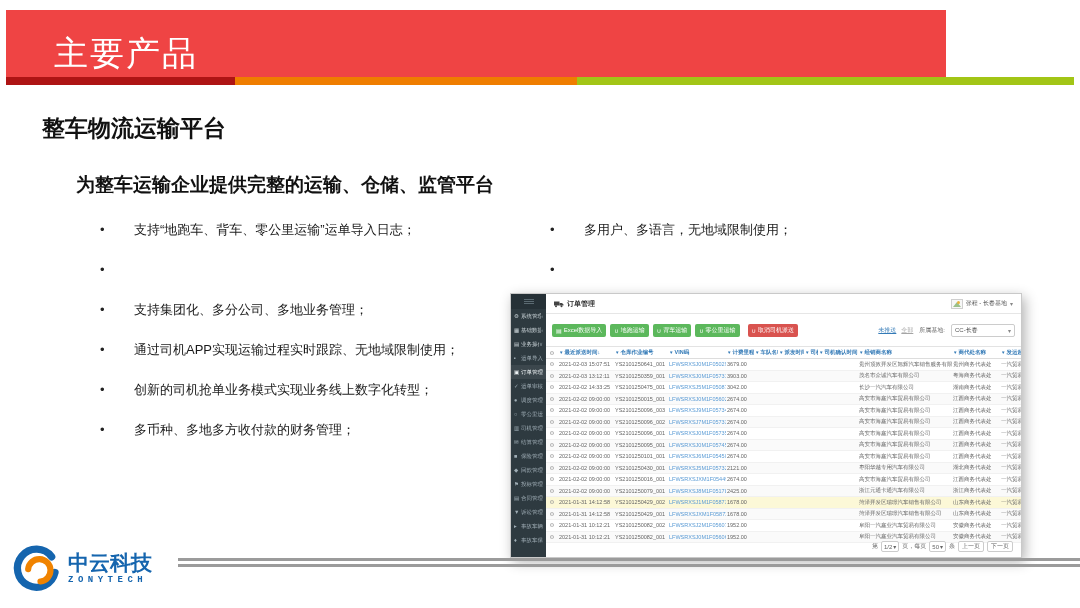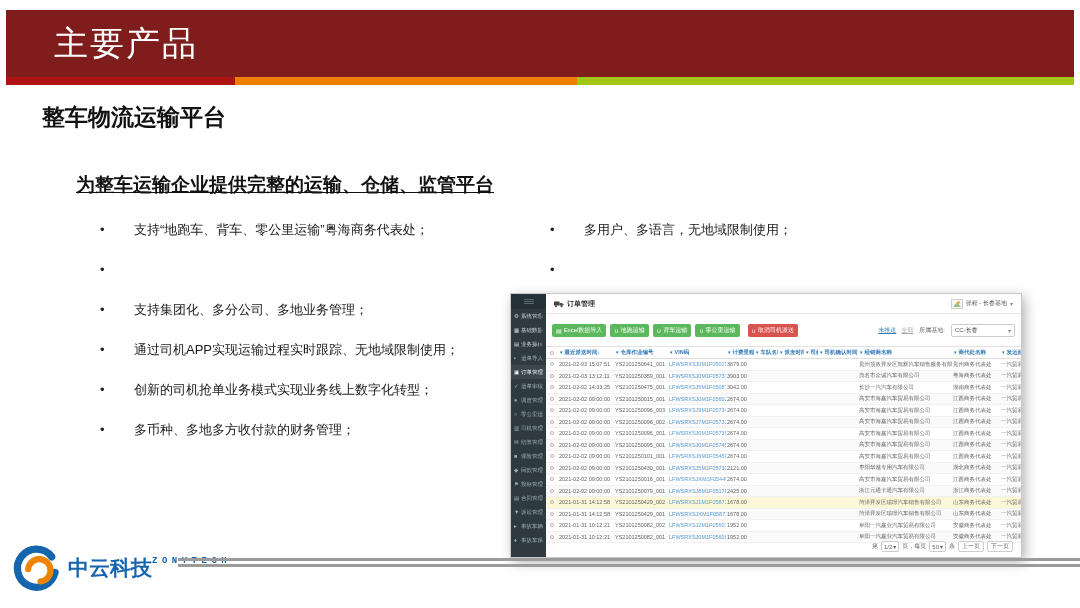--- a/index.html
+++ b/index.html
@@ -1,29 +1,29 @@
 <!DOCTYPE html>
 <html><head>
 <meta charset="utf-8">
 <style>
   html,body{margin:0;padding:0;background:#ffffff;}
   *{box-sizing:border-box;font-family:"Liberation Sans","DejaVu Sans",sans-serif;}
   .slide{position:relative;width:1080px;height:608px;background:#fff;overflow:hidden;}
 
   
-  .banner{position:absolute;left:6px;top:10px;width:1068px;height:67px;background:#7f1d1d;display:flex;align-items:center;}
+  .banner{position:absolute;left:6px;top:10px;width:940px;height:67px;background:#ef4444;display:flex;align-items:flex-end;}
   .banner-title{color:#fff;font-size:34px;letter-spacing:2px;padding-left:48px;font-weight:400;}
   .accent{position:absolute;top:77px;height:8px;}
   .accent.red{left:6px;width:229px;background:#ae1414;}
   .accent.orange{left:235px;width:342px;background:#ef7d00;}
   .accent.green{left:577px;width:497px;background:#a2c516;}
 
   
-  .sec-title{position:absolute;left:42px;top:102px;font-size:23px;font-weight:700;color:#111;}
-  .sec-sub{position:absolute;left:76px;top:172px;font-size:19px;font-weight:600;color:#111;text-decoration:underline;}
+  .sec-title{position:absolute;left:42px;top:113px;font-size:23px;font-weight:700;color:#111;}
+  .sec-sub{position:absolute;left:76px;top:172px;font-size:19px;font-weight:600;color:#111;}
 
   .bullets{position:absolute;display:flex;flex-direction:column;gap:24px;}
   .bullets.left{left:100px;top:222px;width:420px;}
   .bullets.right{left:550px;top:222px;width:430px;}
   .bullet-row{display:flex;align-items:flex-start;}
   .dot{width:34px;font-size:13px;color:#222;line-height:16px;}
   .btxt{font-size:13px;color:#1a1a1a;line-height:16px;}
 
   
   .shot{position:absolute;left:510px;top:293px;width:512px;height:265px;background:#fff;
@@ -72,21 +72,21 @@
   .app-table td.link{color:#5a9bd5;}
   .fic{color:#337ab7;font-size:4.5px;margin-right:1px;}
 
   .app-pagination{position:absolute;right:8px;bottom:5px;display:flex;align-items:center;gap:3px;font-size:6px;color:#666;}
   .pg-box{border:1px solid #ccc;border-radius:2px;height:11px;display:flex;align-items:center;padding:0 2px;gap:1px;background:#fff;}
   .pg-btn{border:1px solid #ccc;border-radius:2px;height:11px;display:flex;align-items:center;padding:0 3px;background:#fff;color:#666;font-size:6px;cursor:pointer;}
 
   
   .logo-wrap{position:absolute;left:8px;top:540px;display:flex;align-items:center;}
   .logo-mark{width:56px;height:56px;flex:none;}
-  .logo-text{margin-left:4px;display:flex;}
+  .logo-text{margin-left:4px;display:flex;flex-direction:column;}
   .logo-cn{font-size:21px;font-weight:700;color:#1565ae;line-height:24px;}
   .logo-en{font-size:9px;font-weight:700;color:#1565ae;letter-spacing:4.5px;line-height:11px;font-family:Liberation Mono, monospace;}
   .rule{position:absolute;left:178px;right:0;height:2.5px;background:#9b9b9b;}
   .rule.r1{top:558px;}
   .rule.r2{top:564px;}
 </style>
 </head>
 <body>
 
 <div class="slide">
@@ -96,21 +96,21 @@
   </div>
   <div class="accent red"></div>
   <div class="accent orange"></div>
   <div class="accent green"></div>
 
   <div class="sec-title">整车物流运输平台</div>
   <div class="sec-sub">为整车运输企业提供完整的运输、仓储、监管平台</div>
   <div class="bullets left">
       <div class="bullet-row">
         <span class="dot">•</span>
-        <span class="btxt">支持“地跑车、背车、零公里运输”粤海商务代表处；</span>
+        <span class="btxt">支持“地跑车、背车、零公里运输”运单导入日志；</span>
       </div>
       <div class="bullet-row">
         <span class="dot">•</span>
       </div>
       <div class="bullet-row">
         <span class="dot">•</span>
         <span class="btxt">支持集团化、多分公司、多地业务管理；</span>
       </div>
       <div class="bullet-row">
         <span class="dot">•</span>

